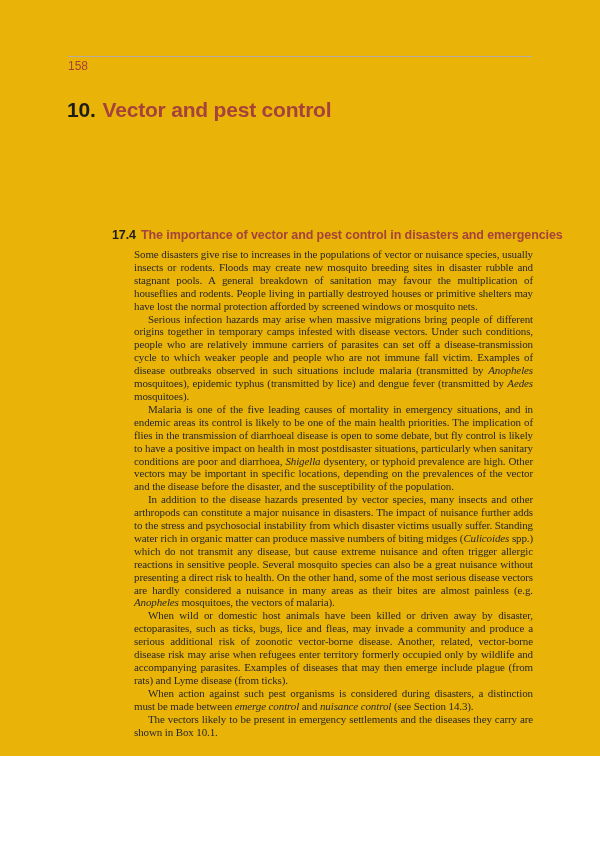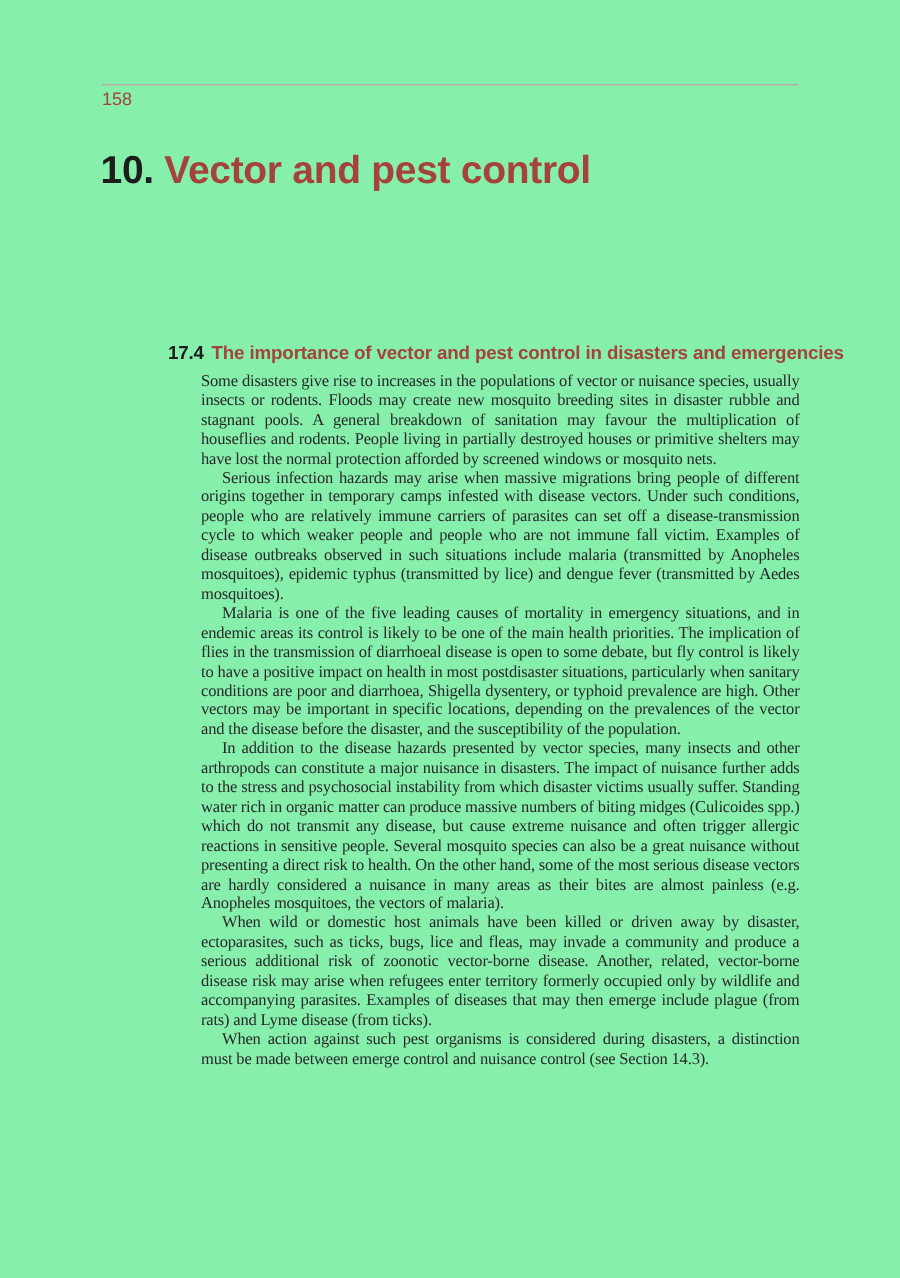--- a/index.html
+++ b/index.html
@@ -1,20 +1,20 @@
 <!DOCTYPE html>
 <html lang="en" style="--accent: #a5423b; --rule-color: #b5aca4;"><head>
 <meta charset="utf-8">
 <style>
   html, body { margin: 0; padding: 0; background: #ffffff; }
   .page {
     position: relative;
     width: 600px;
-    height: 852px;
-    background: #86efac;
+    height: 756px;
+    background: #eab308;
     font-family: "Liberation Serif", serif;
     color: #262626;
     overflow: hidden;
   }
   .header-rule {
     position: absolute;
     left: 68px;
     right: 68px;
     top: 56px;
     border-top: 1px solid var(--rule-color, #b5aca4);
@@ -27,21 +27,21 @@
     font-size: 12px;
     color: var(--accent, #a5423b);
   }
   .chapter-title {
     position: absolute;
     left: 67px;
     top: 98px;
     margin: 0;
     font-family: "Liberation Sans", sans-serif;
     font-weight: bold;
-    font-size: 26px;
+    font-size: 21px;
     letter-spacing: -0.2px;
     white-space: nowrap;
   }
   .chapter-title .ch-num { color: #1d1d1b; margin-right: 7px; }
   .chapter-title .ch-title { color: var(--accent, #a5423b); }
   .section-heading {
     position: absolute;
     left: 112px;
     top: 228px;
     margin: 0;
@@ -63,21 +63,21 @@
     top: 248px;
     width: 399px;
     text-align: justify;
     font-size: 11px;
     line-height: 12.9px;
     letter-spacing: -0.12px;
     color: #282828;
   }
   .body-text p { margin: 0; }
   .body-text p.indent { text-indent: 14px; }
-  .body-text .it { }
+  .body-text .it { font-style: italic; }
 </style>
 </head>
 <body>
 
 <div class="page">
 
   <div class="header-rule"></div>
 
   <div class="page-number">158</div>
 
@@ -89,15 +89,16 @@
     <span class="sec-num">17.4</span><span class="sec-title">The importance of vector and pest control in disasters and emergencies</span>
   </h2>
 
   <div class="body-text">
       <p class=""><span>Some disasters give rise to increases in the populations of vector or nuisance species, usually insects or rodents. Floods may create new mosquito breeding sites in disaster rubble and stagnant pools. A general breakdown of sanitation may favour the multiplication of houseflies and rodents. People living in partially destroyed houses or primitive shelters may have lost the normal protection afforded by screened windows or mosquito nets.</span></p>
       <p class="indent"><span>Serious infection hazards may arise when massive migrations bring people of different origins together in temporary camps infested with disease vectors. Under such conditions, people who are relatively immune carriers of parasites can set off a disease-transmission cycle to which weaker people and people who are not immune fall victim. Examples of disease outbreaks observed in such situations include malaria (transmitted by </span><span class="it">Anopheles</span><span> mosquitoes), epidemic typhus (transmitted by lice) and dengue fever (transmitted by </span><span class="it">Aedes</span><span> mosquitoes).</span></p>
       <p class="indent"><span>Malaria is one of the five leading causes of mortality in emergency situations, and in endemic areas its control is likely to be one of the main health priorities. The implication of flies in the transmission of diarrhoeal disease is open to some debate, but fly control is likely to have a positive impact on health in most postdisaster situations, particularly when sanitary conditions are poor and diarrhoea, </span><span class="it">Shigella</span><span> dysentery, or typhoid prevalence are high. Other vectors may be important in specific locations, depending on the prevalences of the vector and the disease before the disaster, and the susceptibility of the population.</span></p>
       <p class="indent"><span>In addition to the disease hazards presented by vector species, many insects and other arthropods can constitute a major nuisance in disasters. The impact of nuisance further adds to the stress and psychosocial instability from which disaster victims usually suffer. Standing water rich in organic matter can produce massive numbers of biting midges (</span><span class="it">Culicoides</span><span> spp.) which do not transmit any disease, but cause extreme nuisance and often trigger allergic reactions in sensitive people. Several mosquito species can also be a great nuisance without presenting a direct risk to health. On the other hand, some of the most serious disease vectors are hardly considered a nuisance in many areas as their bites are almost painless (e.g. </span><span class="it">Anopheles</span><span> mosquitoes, the vectors of malaria).</span></p>
       <p class="indent"><span>When wild or domestic host animals have been killed or driven away by disaster, ectoparasites, such as ticks, bugs, lice and fleas, may invade a community and produce a serious additional risk of zoonotic vector-borne disease. Another, related, vector-borne disease risk may arise when refugees enter territory formerly occupied only by wildlife and accompanying parasites. Examples of diseases that may then emerge include plague (from rats) and Lyme disease (from ticks).</span></p>
       <p class="indent"><span>When action against such pest organisms is considered during disasters, a distinction must be made between </span><span class="it">emerge control</span><span> and </span><span class="it">nuisance control</span><span> (see Section 14.3).</span></p>
+      <p class="indent"><span>The vectors likely to be present in emergency settlements and the diseases they carry are shown in Box 10.1.</span></p>
     </div>
 
 </div>
 
 </body></html>

